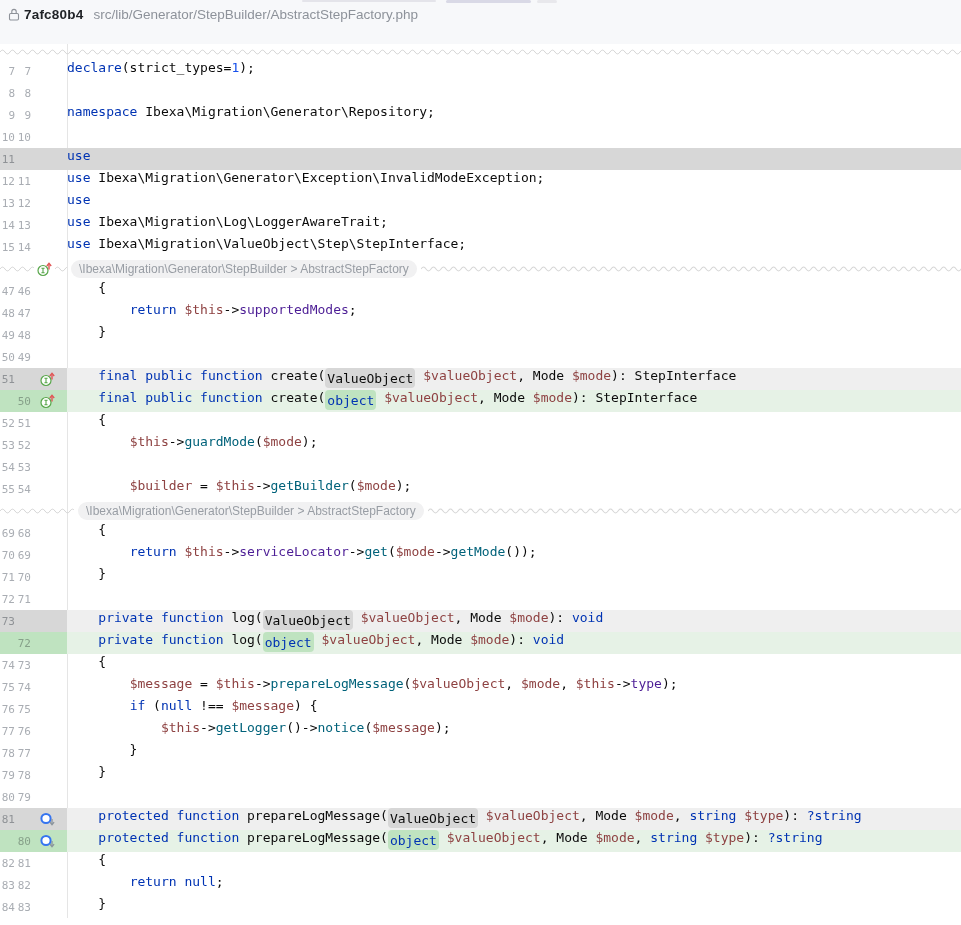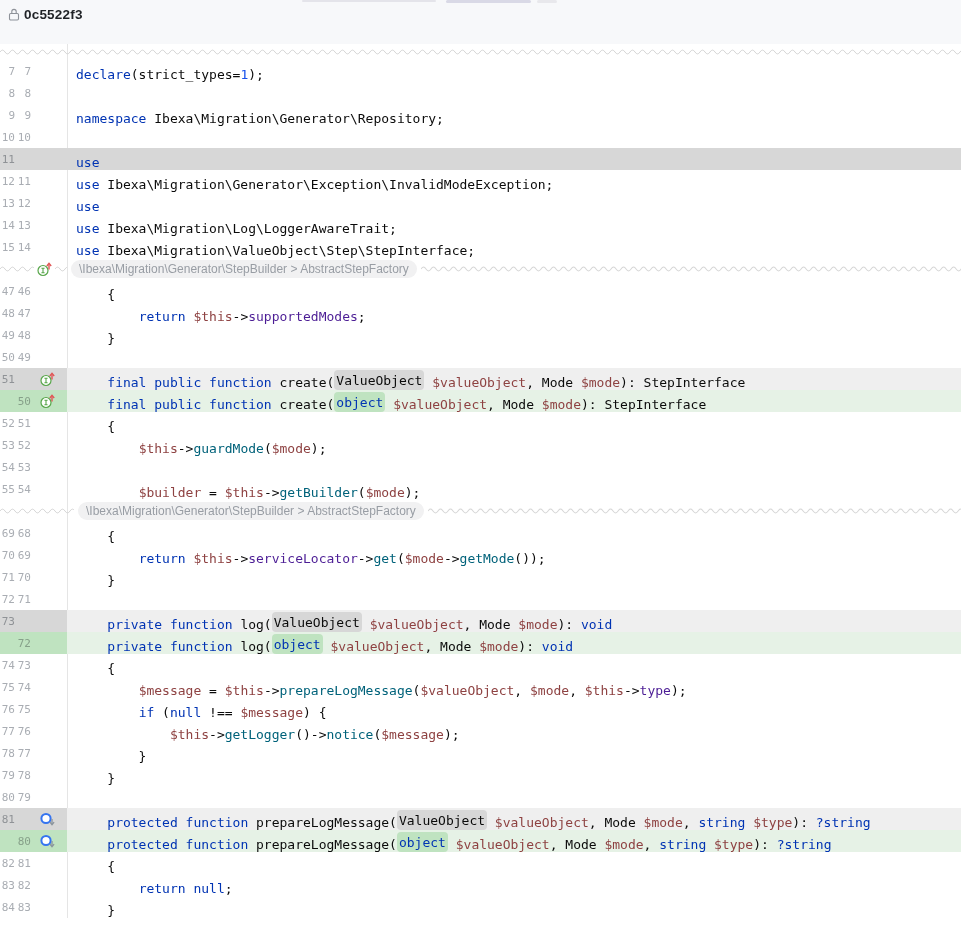--- a/index.html
+++ b/index.html
@@ -18,21 +18,21 @@
   
   .diff{position:relative;background:#fff}
   .gutline{position:absolute;left:67px;top:0;bottom:0;width:1px;background:#e5e5e5;z-index:0}
   .row{display:flex;height:22px;align-items:stretch;position:relative;z-index:1}
   .gutter{flex:0 0 67px;width:67px;display:flex;align-items:center;height:100%;
           font-family:"DejaVu Sans Mono",monospace;font-size:11px;color:#a9adb3}
   .ln{display:inline-block;text-align:right;white-space:pre}
   .ln.old{width:15px}
   .ln.new{width:15px;margin-left:1px}
   .icon-slot{width:22px;margin-left:5px;display:flex;align-items:center;justify-content:center}
-  .code{flex:1 1 auto;display:flex;align-items:flex-end;padding-left:9px;
+  .code{flex:1 1 auto;display:flex;align-items:flex-start;padding-left:0;
         font-family:"DejaVu Sans Mono",monospace;font-size:13px;white-space:pre;color:#0b0b0b}
   .seg{white-space:pre}
   .seg.kw{color:#0033b3}
   .seg.num{color:#1750eb}
   .seg.call{color:#00627a}
   .seg.field{color:#4c1d95}
   .seg.var{color:#8e4242}
   .seg.hl-pl,.seg.hl-kw{background:#d7d7d7;padding:2.5px 2px;border-radius:4px}
   .seg.hl-kw{color:#0033b3}
 
@@ -62,21 +62,22 @@
 <div class="artifact" style="left:302px;width:134px;height:2px;background:#e4e4ea"></div>
 <div class="artifact" style="left:446px;width:85px;height:3px;background:#d9d9e6"></div>
 <div class="artifact" style="left:537px;width:20px;height:3px;background:#e8e8ec"></div>
 
 <div class="header">
   <div class="commit-row">
     <svg width="12" height="13" viewBox="0 0 12 13">
       <rect x="1.5" y="5.5" width="9" height="6.5" rx="1.2" fill="none" stroke="#8e9299" stroke-width="1.1"></rect>
       <path d="M3.8 5.5 V3.6 a2.2 2.2 0 0 1 4.4 0 V5.5" fill="none" stroke="#8e9299" stroke-width="1.1"></path>
     </svg>
-    <span class="hash">0c5522f3</span>
+    <span class="hash">7afc80b4</span>
+    <span class="path">src/lib/Generator/StepBuilder/AbstractStepFactory.php</span>
   </div>
 </div>
 
 <div class="diff">
   <div class="gutline"></div>
   <div id="rows">
       <div class="sep top">
         <span class="wfill">
           <svg class="wave" height="10" style="width: 100%;" viewBox="0 0 961 10" preserveAspectRatio="none">
             <path d="M0 5 Q2.5 1.2 5 5 T10 5 T15 5 T20 5 T25 5 T30 5 T35 5 T40 5 T45 5 T50 5 T55 5 T60 5 T65 5 T70 5 T75 5 T80 5 T85 5 T90 5 T95 5 T100 5 T105 5 T110 5 T115 5 T120 5 T125 5 T130 5 T135 5 T140 5 T145 5 T150 5 T155 5 T160 5 T165 5 T170 5 T175 5 T180 5 T185 5 T190 5 T195 5 T200 5 T205 5 T210 5 T215 5 T220 5 T225 5 T230 5 T235 5 T240 5 T245 5 T250 5 T255 5 T260 5 T265 5 T270 5 T275 5 T280 5 T285 5 T290 5 T295 5 T300 5 T305 5 T310 5 T315 5 T320 5 T325 5 T330 5 T335 5 T340 5 T345 5 T350 5 T355 5 T360 5 T365 5 T370 5 T375 5 T380 5 T385 5 T390 5 T395 5 T400 5 T405 5 T410 5 T415 5 T420 5 T425 5 T430 5 T435 5 T440 5 T445 5 T450 5 T455 5 T460 5 T465 5 T470 5 T475 5 T480 5 T485 5 T490 5 T495 5 T500 5 T505 5 T510 5 T515 5 T520 5 T525 5 T530 5 T535 5 T540 5 T545 5 T550 5 T555 5 T560 5 T565 5 T570 5 T575 5 T580 5 T585 5 T590 5 T595 5 T600 5 T605 5 T610 5 T615 5 T620 5 T625 5 T630 5 T635 5 T640 5 T645 5 T650 5 T655 5 T660 5 T665 5 T670 5 T675 5 T680 5 T685 5 T690 5 T695 5 T700 5 T705 5 T710 5 T715 5 T720 5 T725 5 T730 5 T735 5 T740 5 T745 5 T750 5 T755 5 T760 5 T765 5 T770 5 T775 5 T780 5 T785 5 T790 5 T795 5 T800 5 T805 5 T810 5 T815 5 T820 5 T825 5 T830 5 T835 5 T840 5 T845 5 T850 5 T855 5 T860 5 T865 5 T870 5 T875 5 T880 5 T885 5 T890 5 T895 5 T900 5 T905 5 T910 5 T915 5 T920 5 T925 5 T930 5 T935 5 T940 5 T945 5 T950 5 T955 5 T960 5 T965 5"></path>

